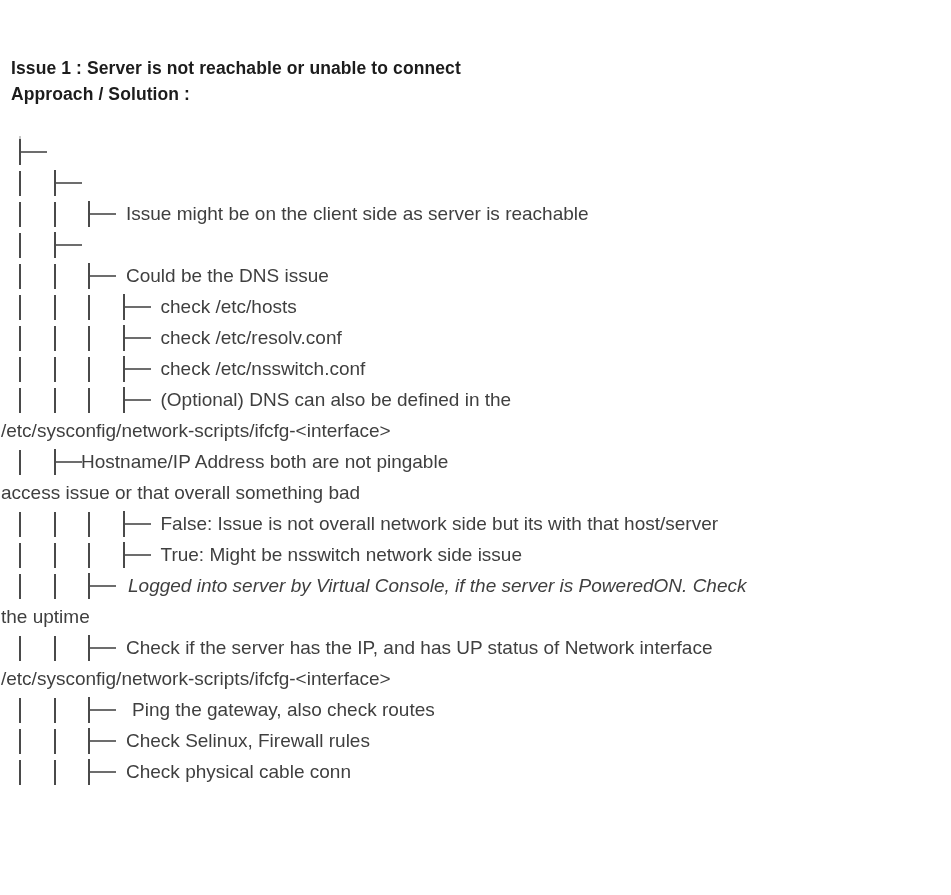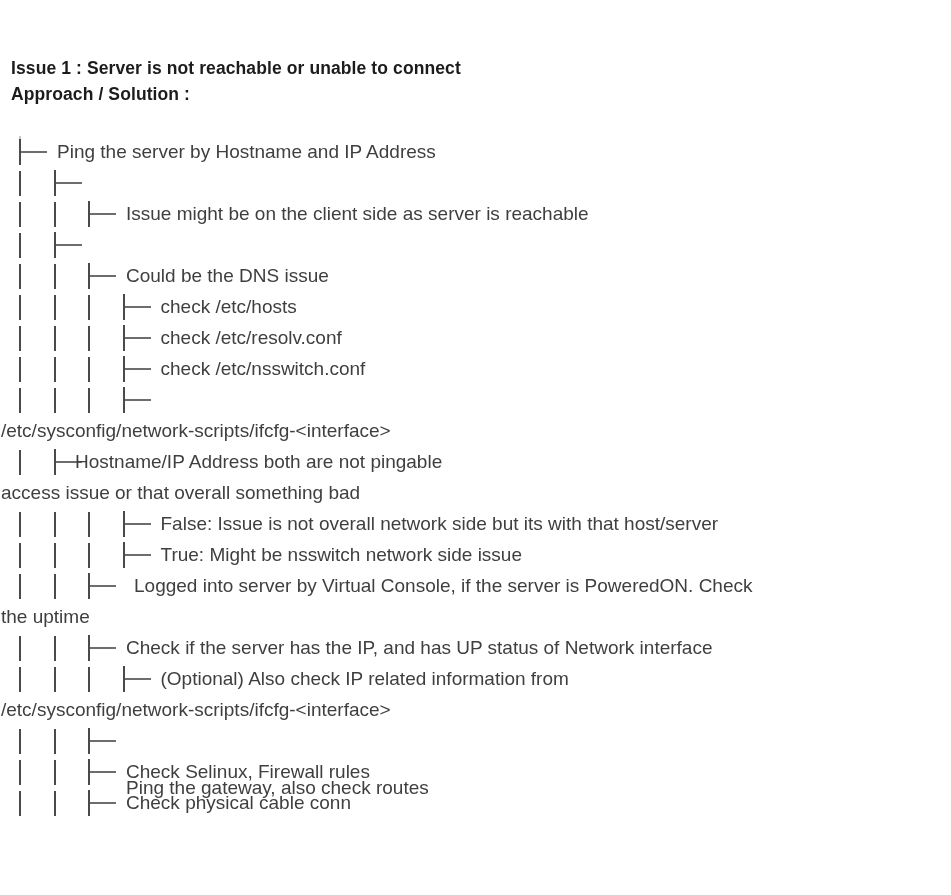--- a/index.html
+++ b/index.html
@@ -121,21 +121,20 @@
 
   <div class="heading" id="issue-heading">Issue 1 : Server is not reachable or unable to connect</div>
 
   <div class="heading" id="approach-heading">Approach / Solution :</div>
 
   <div class="tree" id="tree-root">
     <div id="top-tick"></div>
   <div class="tree-line">
         <span class="branch-stem" style="left: 19px;"></span>
         <span class="branch-arm" style="left: 21px; width: 26px;"></span>
-        <span class="tree-text" style="left: 57px;">Ping the server by Hostname and IP Address</span>
       </div>
       <div class="tree-line">
         <span class="guide" style="left: 19px;"></span>
         <span class="branch-stem" style="left: 53.5px;"></span>
         <span class="branch-arm" style="left: 55.5px; width: 26px;"></span>
       </div>
       <div class="tree-line">
         <span class="guide" style="left: 19px;"></span>
         <span class="guide" style="left: 53.5px;"></span>
         <span class="branch-stem" style="left: 88px;"></span>
@@ -177,27 +176,28 @@
         <span class="branch-stem" style="left: 122.5px;"></span>
         <span class="branch-arm" style="left: 124.5px; width: 26px;"></span>
         <span class="tree-text" style="left: 160.5px;">check /etc/nsswitch.conf</span>
       </div>
       <div class="tree-line">
         <span class="guide" style="left: 19px;"></span>
         <span class="guide" style="left: 53.5px;"></span>
         <span class="guide" style="left: 88px;"></span>
         <span class="branch-stem" style="left: 122.5px;"></span>
         <span class="branch-arm" style="left: 124.5px; width: 26px;"></span>
+        <span class="tree-text" style="left: 160.5px;">(Optional) DNS can also be defined in the</span>
       </div>
       <div class="wrap-line">/etc/sysconfig/network-scripts/ifcfg-&lt;interface&gt;</div>
       <div class="tree-line">
         <span class="guide" style="left: 19px;"></span>
         <span class="branch-stem" style="left: 53.5px;"></span>
         <span class="branch-arm" style="left: 55.5px; width: 26px;"></span>
-        <span class="tree-text" style="left: 75px; text-align: right;">Hostname/IP Address both are not pingable</span>
+        <span class="tree-text" style="left: 81px; text-align: right;">Hostname/IP Address both are not pingable</span>
       </div>
       <div class="wrap-line">access issue or that overall something bad</div>
       <div class="tree-line">
         <span class="guide" style="left: 19px;"></span>
         <span class="guide" style="left: 53.5px;"></span>
         <span class="guide" style="left: 88px;"></span>
         <span class="branch-stem" style="left: 122.5px;"></span>
         <span class="branch-arm" style="left: 124.5px; width: 26px;"></span>
         <span class="tree-text" style="left: 160.5px;">False: Issue is not overall network side but its with that host/server</span>
       </div>
@@ -207,45 +207,37 @@
         <span class="guide" style="left: 88px;"></span>
         <span class="branch-stem" style="left: 122.5px;"></span>
         <span class="branch-arm" style="left: 124.5px; width: 26px;"></span>
         <span class="tree-text" style="left: 160.5px;">True: Might be nsswitch network side issue</span>
       </div>
       <div class="tree-line">
         <span class="guide" style="left: 19px;"></span>
         <span class="guide" style="left: 53.5px;"></span>
         <span class="branch-stem" style="left: 88px;"></span>
         <span class="branch-arm" style="left: 90px; width: 26px;"></span>
-        <span class="tree-text" style="left: 134px;">Logged into server by Virtual Console, if the server is PoweredON. Check</span>
+        <span class="tree-text" style="left: 128px; font-style: italic;">Logged into server by Virtual Console, if the server is PoweredON. Check</span>
       </div>
       <div class="wrap-line">the uptime</div>
       <div class="tree-line">
         <span class="guide" style="left: 19px;"></span>
         <span class="guide" style="left: 53.5px;"></span>
         <span class="branch-stem" style="left: 88px;"></span>
         <span class="branch-arm" style="left: 90px; width: 26px;"></span>
         <span class="tree-text" style="left: 126px;">Check if the server has the IP, and has UP status of Network interface</span>
       </div>
-      <div class="tree-line">
-        <span class="guide" style="left: 19px;"></span>
-        <span class="guide" style="left: 53.5px;"></span>
-        <span class="guide" style="left: 88px;"></span>
-        <span class="branch-stem" style="left: 122.5px;"></span>
-        <span class="branch-arm" style="left: 124.5px; width: 26px;"></span>
-        <span class="tree-text" style="left: 160.5px;">(Optional) Also check IP related information from</span>
-      </div>
       <div class="wrap-line">/etc/sysconfig/network-scripts/ifcfg-&lt;interface&gt;</div>
       <div class="tree-line">
         <span class="guide" style="left: 19px;"></span>
         <span class="guide" style="left: 53.5px;"></span>
         <span class="branch-stem" style="left: 88px;"></span>
         <span class="branch-arm" style="left: 90px; width: 26px;"></span>
-        <span class="tree-text" style="left: 126px; margin-top: 47px;">Ping the gateway, also check routes</span>
+        <span class="tree-text" style="left: 132px;">Ping the gateway, also check routes</span>
       </div>
       <div class="tree-line">
         <span class="guide" style="left: 19px;"></span>
         <span class="guide" style="left: 53.5px;"></span>
         <span class="branch-stem" style="left: 88px;"></span>
         <span class="branch-arm" style="left: 90px; width: 26px;"></span>
         <span class="tree-text" style="left: 126px;">Check Selinux, Firewall rules</span>
       </div>
       <div class="tree-line">
         <span class="guide" style="left: 19px;"></span>

